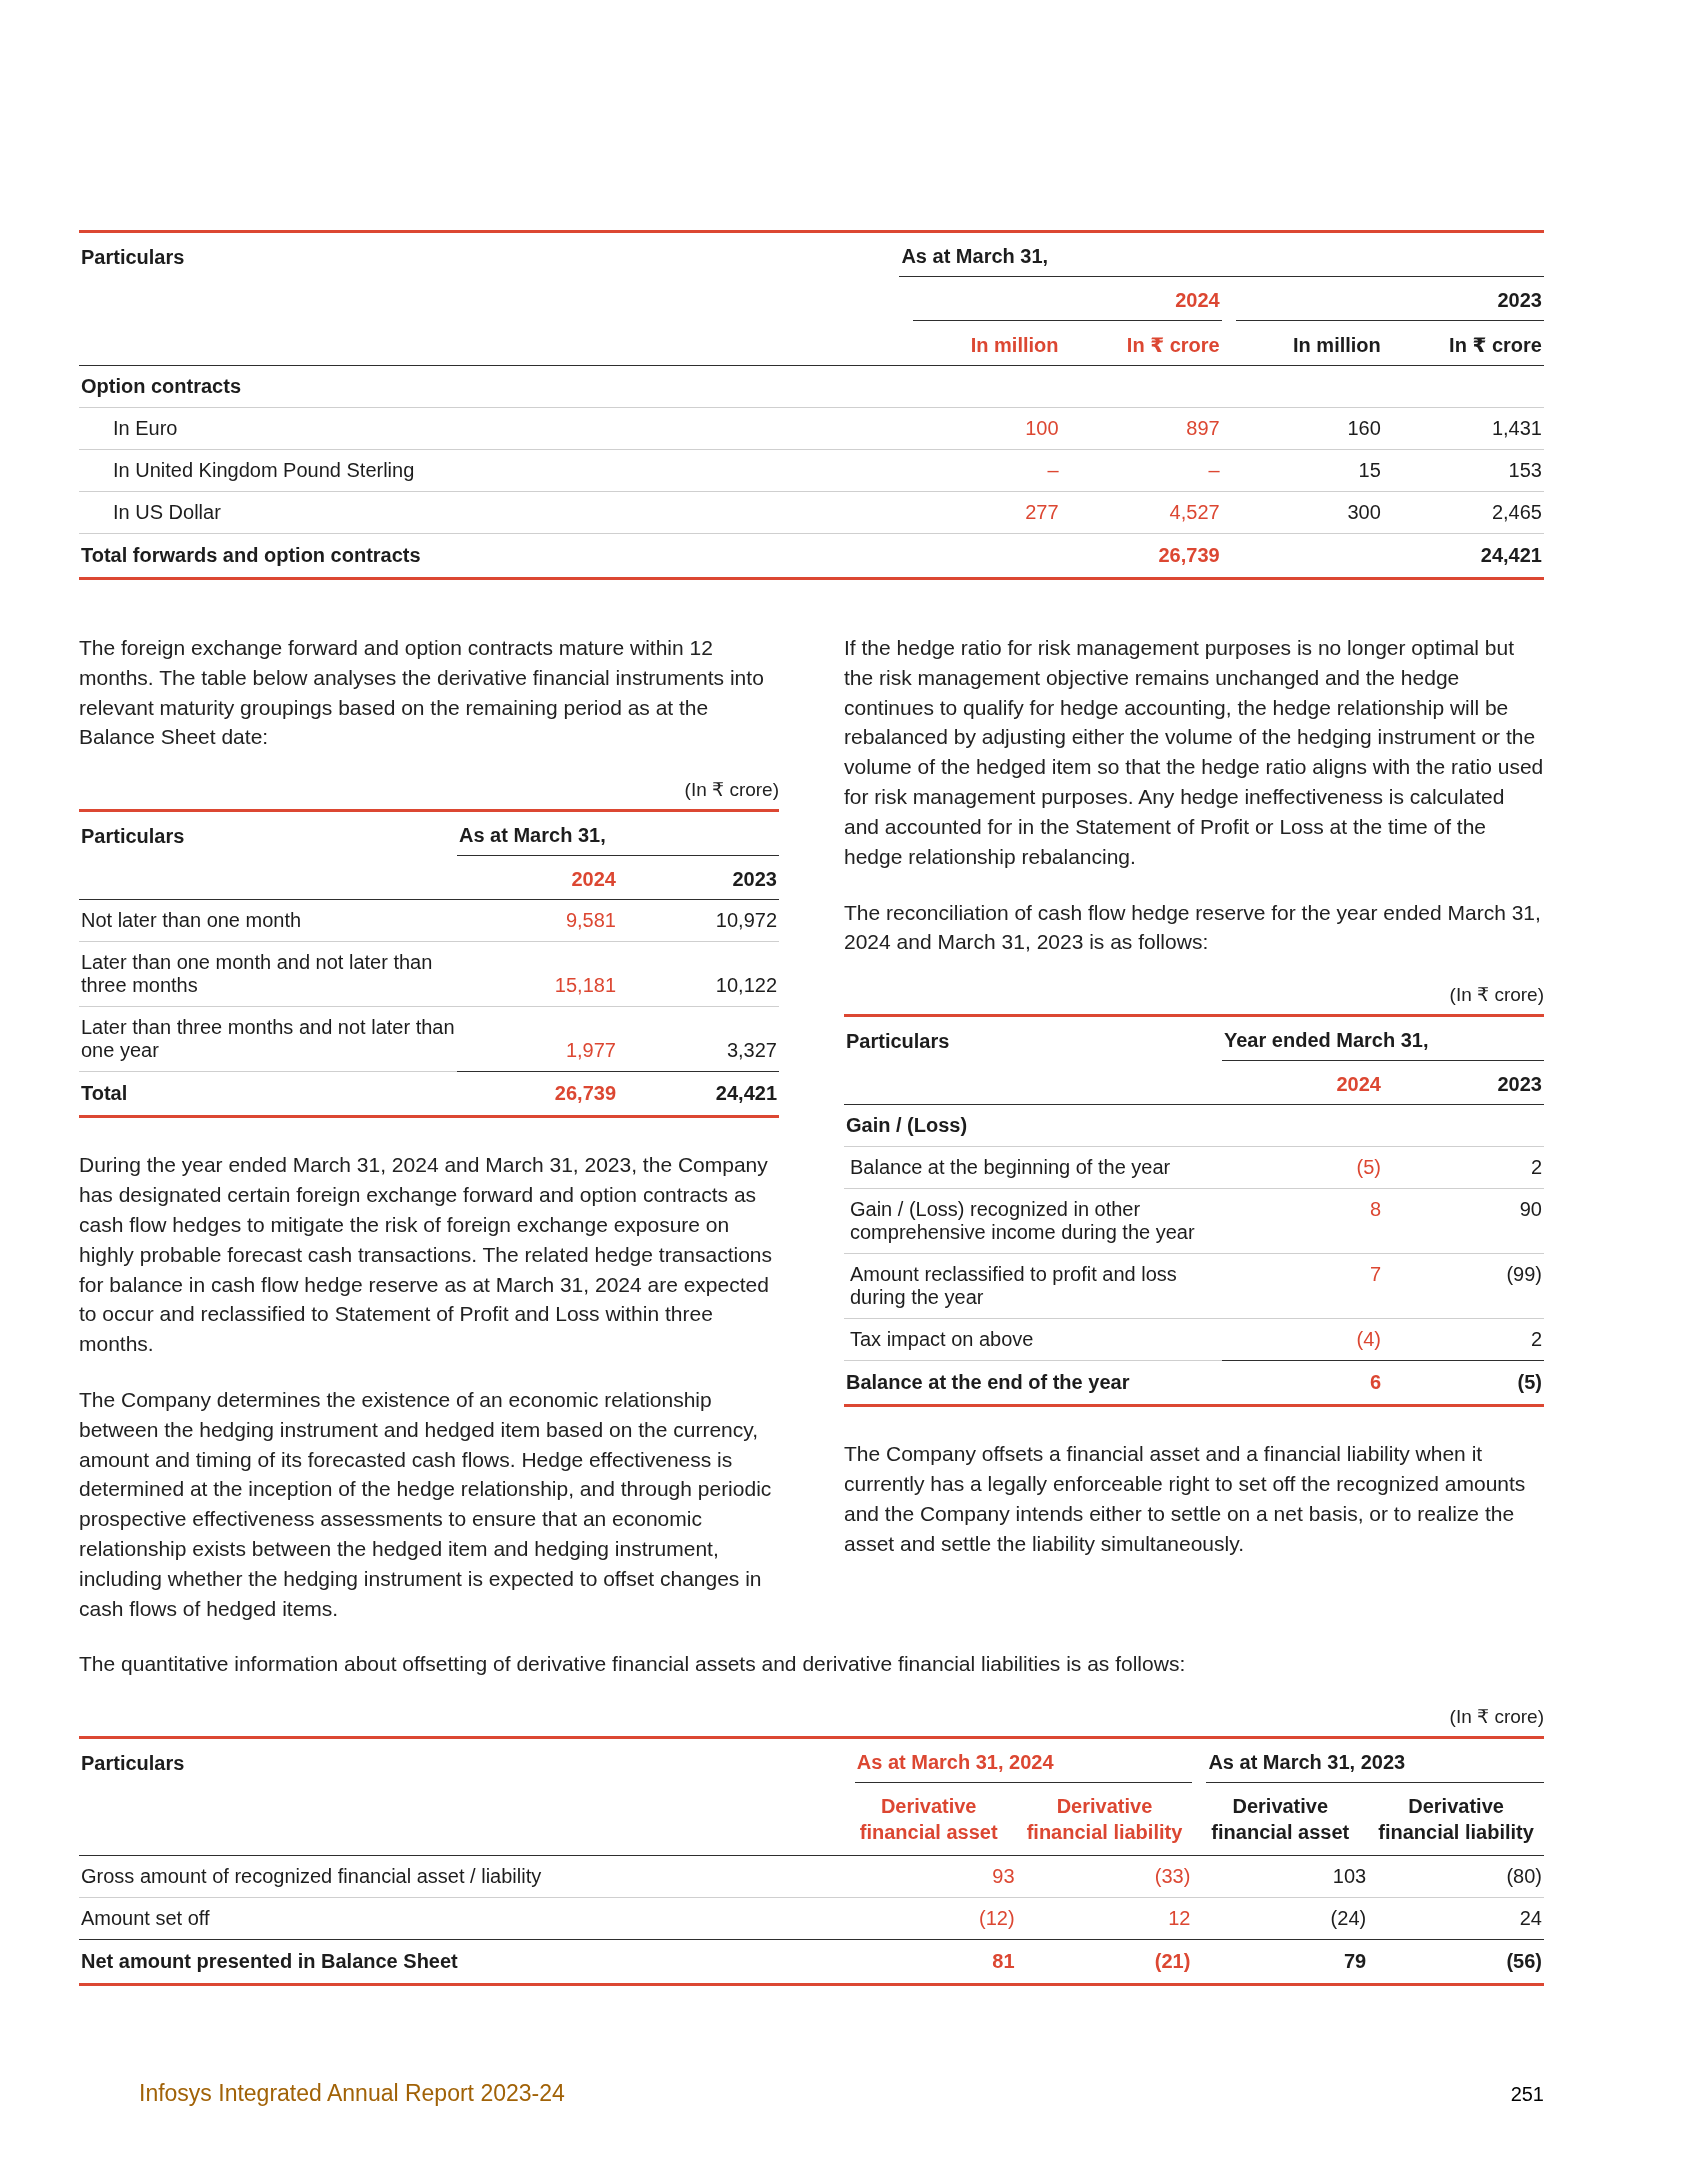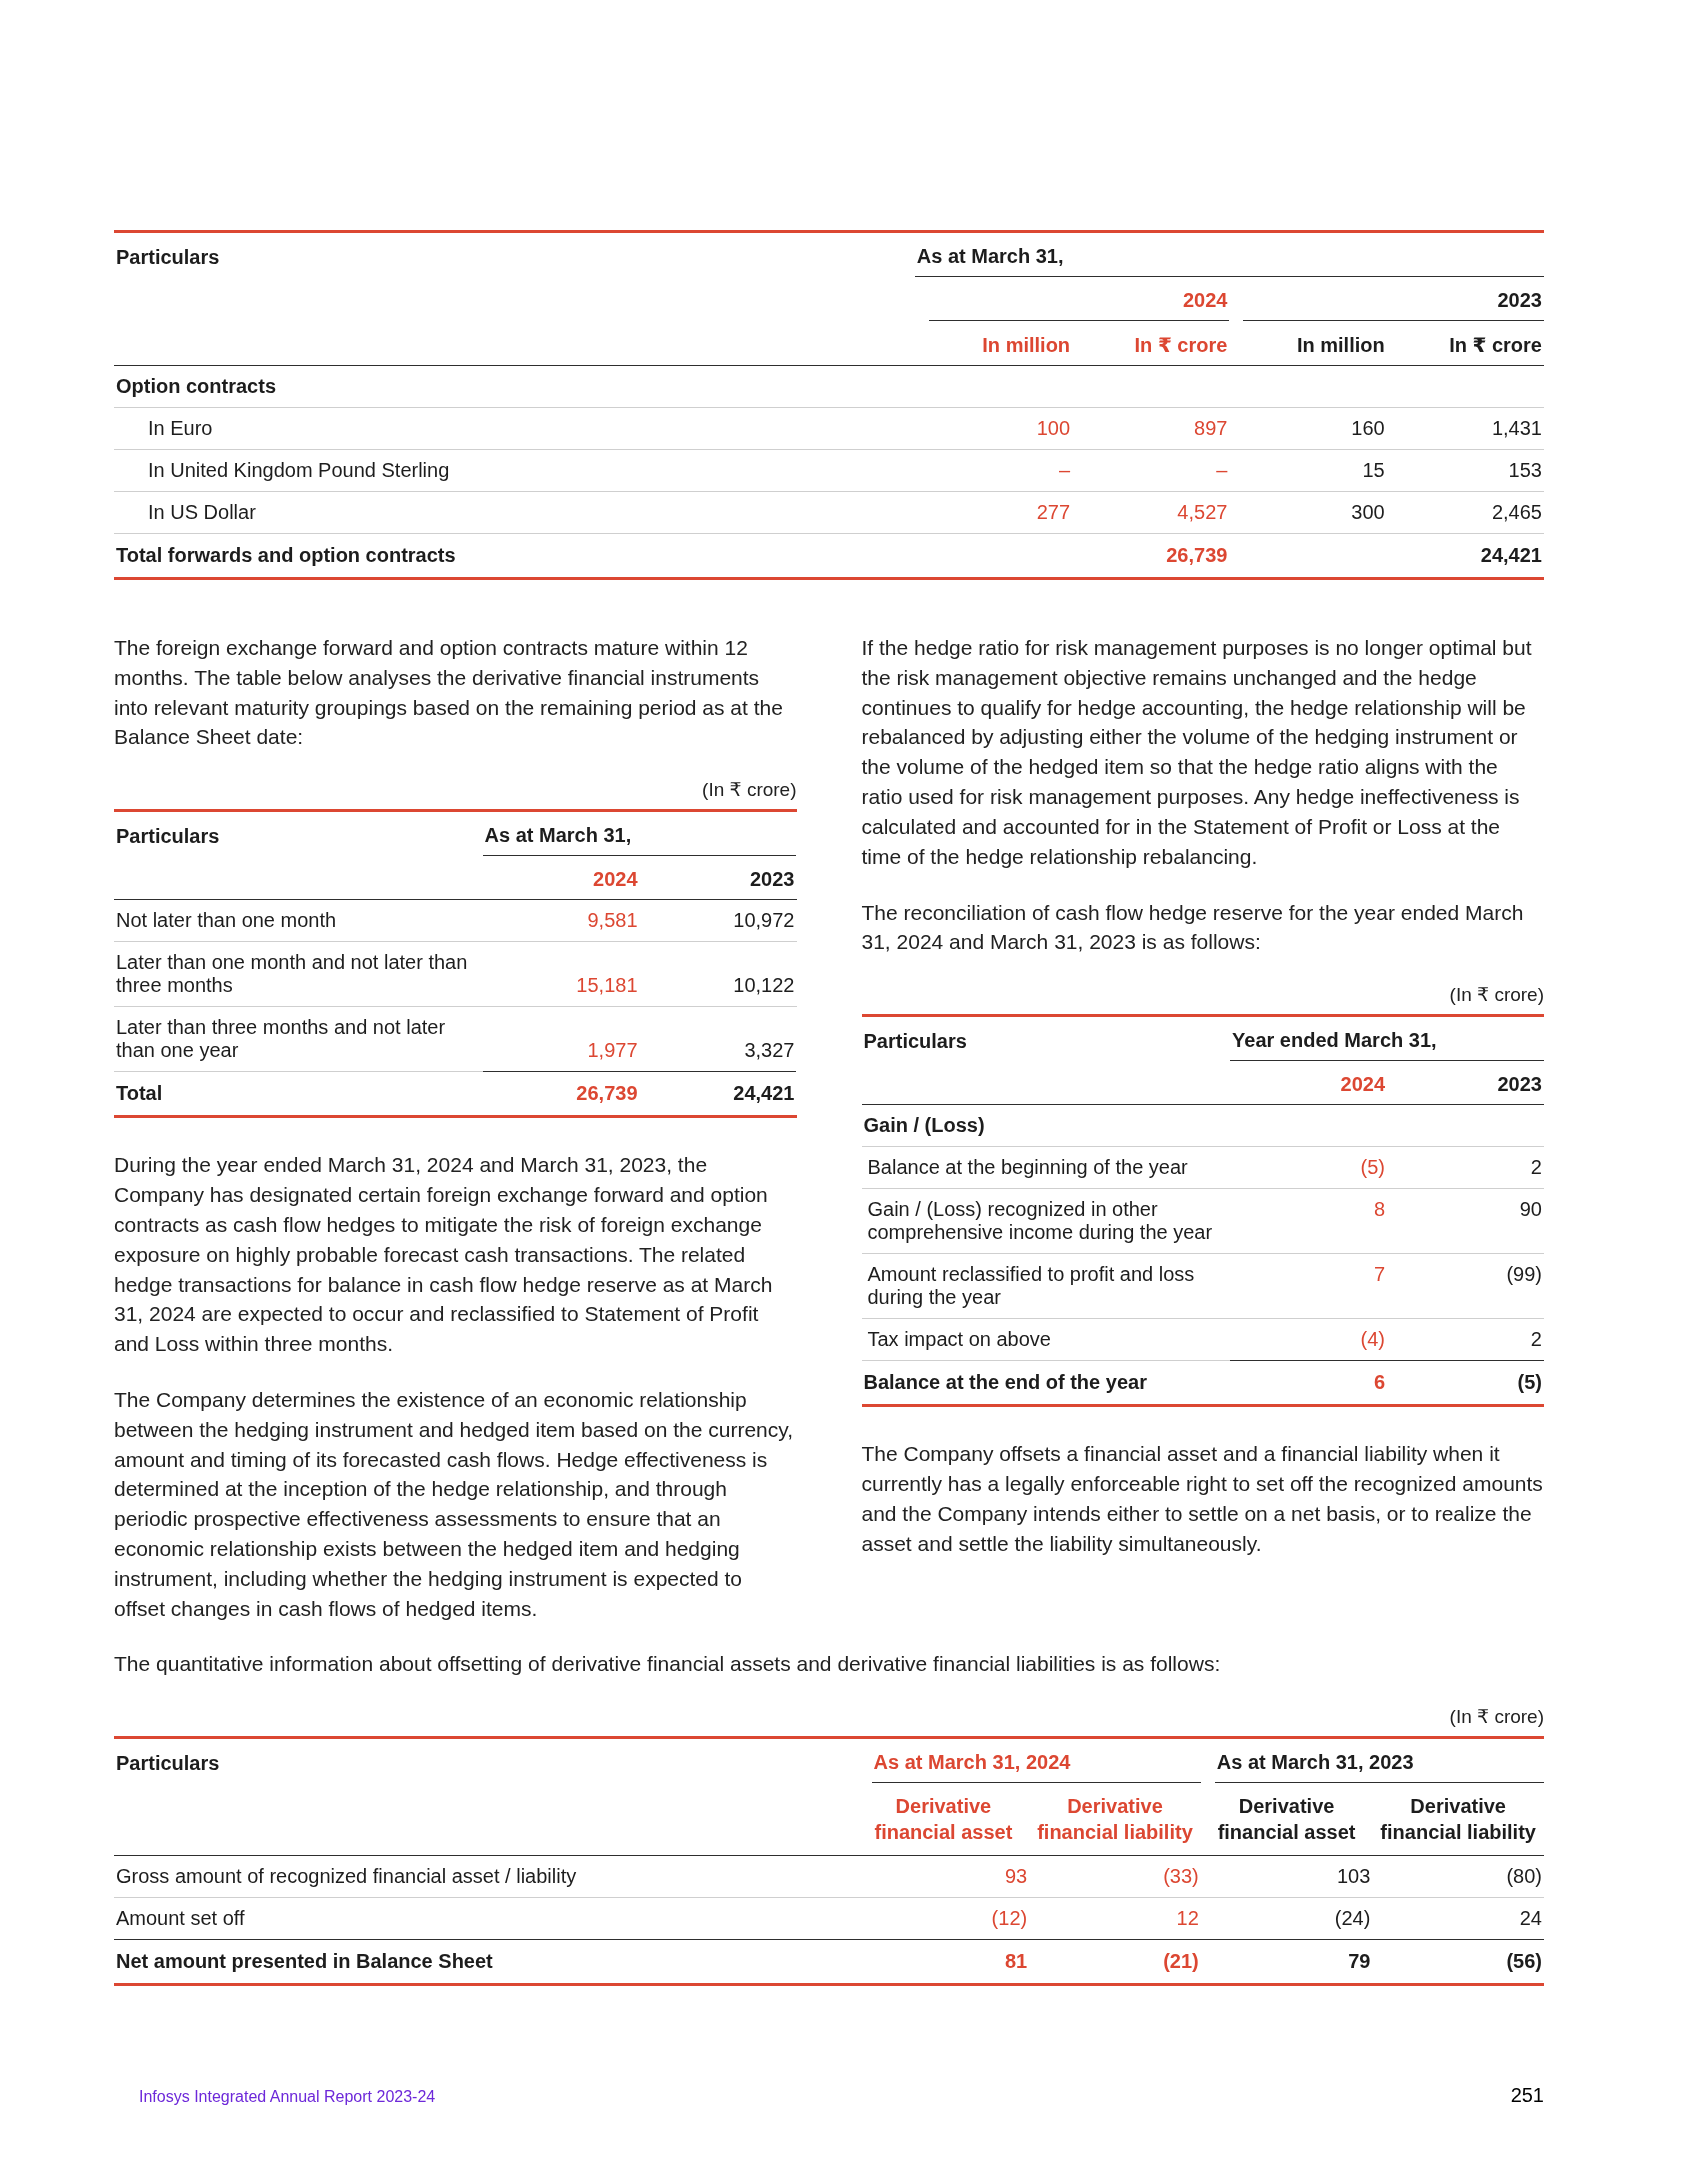--- a/index.html
+++ b/index.html
@@ -8,21 +8,21 @@
     --hair:#cfcfcf;
     --rule:#2e2e2e;
   }
   *{margin:0;padding:0;box-sizing:border-box;}
   html,body{background:#ffffff;}
   body{
     width:1683px;height:2178px;position:relative;
     font-family:"Liberation Sans","DejaVu Sans",sans-serif;
     color:var(--ink);
   }
-  .page{position:absolute;inset:0;padding:230px 139px 0 114px;}
+  .page{position:absolute;inset:0;padding:230px 139px 0 79px;}
 
   
   p.body-text{font-size:21px;line-height:1.42;margin:0 0 26px 0;color:#222;}
   .full-para{margin-top:28px;}
 
   .unit-note{font-size:19px;text-align:right;margin:6px 0 8px 0;color:#222;}
 
   
   .fin-table{width:100%;border-top:3px solid var(--red);font-size:20px;}
   .row{display:grid;align-items:end;}
@@ -61,21 +61,21 @@
   .t3 .row-label{padding-left:6px;}
 
   
   .t4 .row{grid-template-columns:52% 12% 12% 12% 12%;}
   .t4 .g24{grid-column:2/4;}
   .t4 .g23{grid-column:4/6;}
   .t4 .subhead .cell{padding-top:10px;padding-bottom:10px;line-height:1.3;text-align:center;}
 
   
   .footer{position:absolute;left:139px;right:139px;bottom:71px;display:flex;justify-content:space-between;align-items:baseline;}
-  .footer-left{font-size:16px;color:#6d28d9;}
+  .footer-left{font-size:23px;color:#a16207;}
   .footer-right{font-size:20px;color:#000000;}
 </style>
 </head>
 <body>
 
 <div class="page">
 
   <section class="fin-table t1">
     <div class="row">
       <div class="cell header-cell bold">Particulars</div>

